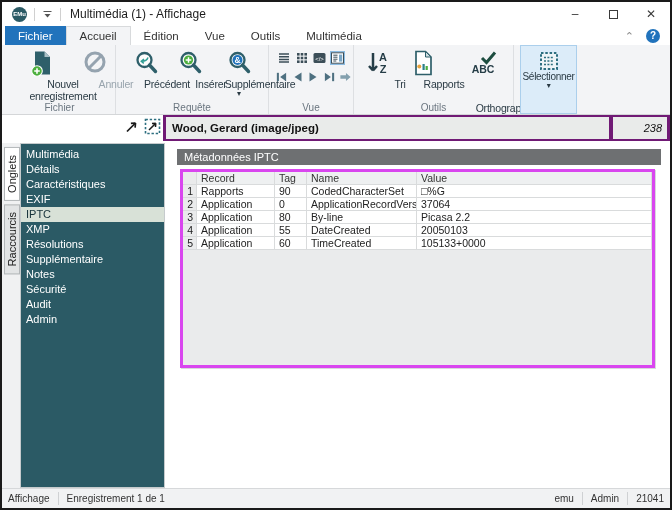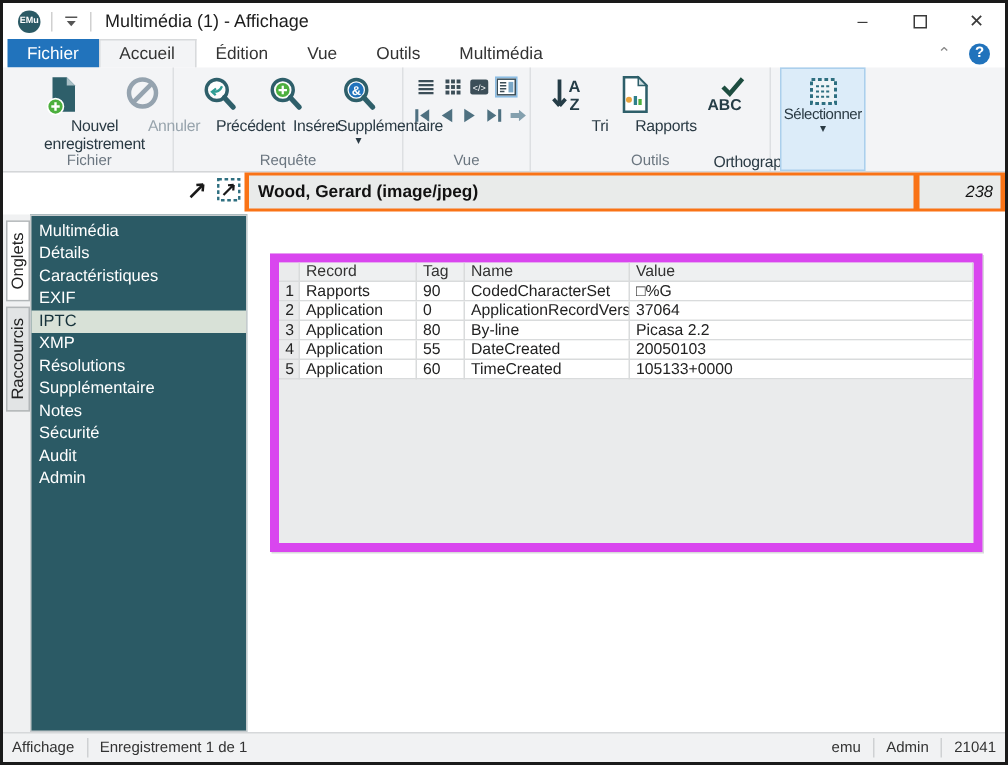--- a/index.html
+++ b/index.html
@@ -42,38 +42,38 @@
   .b-new { width:68px; } .b-cancel { width:38px; }
   .b-prev { width:52px; } .b-insert { width:36px; } .b-extra { width:62px; }
   .b-sort { width:34px; } .b-reports { width:54px; } .b-spell { width:66px;gap:24px; }
   .view-r1 { position:absolute; top:6px; left:7px; display:flex; gap:3px; }
   .view-r2 { position:absolute; top:25px; left:5px; display:flex; gap:1px; }
   .vic { width:15px; height:14px; display:flex; align-items:center; justify-content:center; border:1px solid transparent; }
   .vic.active { background:#d9ecfa; border:1px solid #8cbce2; }
   .select-block { position:absolute; left:518px; top:0; bottom:0; width:57px; background:#dcecf9; border:1px solid #abcfec; display:flex; flex-direction:column; align-items:center; padding-top:5px; font-size:10px; color:#2a3a44; letter-spacing:-0.3px; }
 
   
-  .record-band { position:absolute; top:113px; left:161px; right:0; height:26px; background:#f97316; }
+  .record-band { position:absolute; top:113px; left:161px; right:0; height:26px; background:#701a75; }
   .record-title { position:absolute; top:2px; left:3px; width:443px; height:22px; background:#e9ebea; font-weight:bold; font-size:11.5px; line-height:22px; padding-left:6px; color:#111; }
   .record-count { position:absolute; top:2px; right:3px; width:54px; height:22px; background:#e9ebea; font-size:11px; line-height:22px; text-align:right; padding-right:5px; color:#111;font-style:italic; }
   .cursor-tools { position:absolute; top:116px; left:122px; display:flex; gap:5px; align-items:center; }
 
   
   .side-tabstrip { position:absolute; left:0; top:141px; width:18px; bottom:20px; background:#f0f1f2; padding-top:4px; }
   .vtab { writing-mode:vertical-rl; transform:rotate(180deg); font-size:11px; color:#222; padding:7px 1px; border:1px solid #b2b6b8; margin:0 0 3px 2px; width:16px; text-align:center; }
   .vtab.active { background:#fff; }
   .vtab.inactive { background:#e2e4e5; }
   .sidebar { position:absolute; left:18px; top:141px; width:145px; bottom:20px; background:#2b5a65; border:1px solid #c6cbcd; padding-top:3px; }
   .sb-item { height:15px; line-height:15px; font-size:11px; color:#fff; padding-left:5px; white-space:nowrap; overflow:hidden; }
   .sb-item.selected { background:#d8e1d7; color:#17333b; }
 
   
   .main { position:absolute; left:163px; top:141px; right:0; bottom:20px; background:#fff; }
   .panel-header { position:absolute; left:12px; top:6px; right:9px; height:16px; background:#6e7072; color:#fff; font-size:11px; line-height:16px; padding-left:7px; }
-  .grid { position:absolute; left:15px; top:26px; width:475px; height:199px; background:#eaebec; border:6px solid #d946ef; box-shadow:1px 1px 0 #d8dadb; overflow:hidden; }
+  .grid { position:absolute; left:15px; top:26px; width:475px; height:199px; background:#eaebec; border:3px solid #d946ef; box-shadow:1px 1px 0 #d8dadb; overflow:hidden; }
   .trow { display:flex; height:13px; }
   .tc { font-size:10.5px; line-height:12px; padding:0 0 0 4px; border-right:1px solid #d9dbdc; border-bottom:1px solid #d9dbdc; color:#222; white-space:nowrap; overflow:hidden; background:#fff; }
   .thead .tc { background:#eef0f1; color:#333; }
   .c-num { width:14px; background:#eaebec !important; padding-left:2px; text-align:right; padding-right:3px; }
   .c-rec { width:78px; } .c-tag { width:32px; } .c-name { width:110px; } .c-val { flex:1; }
 
   
   .statusbar { position:absolute; left:0; right:0; bottom:0; height:20px; background:#f1f2f3; border-top:1px solid #d6d8da; display:flex; align-items:center; font-size:10px; color:#333; padding:0 6px; }
   .st-sep { width:1px; height:13px; background:#cfd1d3; margin:0 8px; }
   .st-spacer { flex:1; }
@@ -312,20 +312,21 @@
     <div class="sb-item">XMP</div>
     <div class="sb-item">Résolutions</div>
     <div class="sb-item">Supplémentaire</div>
     <div class="sb-item">Notes</div>
     <div class="sb-item">Sécurité</div>
     <div class="sb-item">Audit</div>
     <div class="sb-item">Admin</div>
   </div>
 
   <div class="main">
+    <div class="panel-header">Métadonnées IPTC</div>
     <div class="grid">
       <div class="trow thead">
         <div class="tc c-num"></div>
         <div class="tc c-rec">Record</div>
         <div class="tc c-tag">Tag</div>
         <div class="tc c-name">Name</div>
         <div class="tc c-val">Value</div>
       </div>
       <div class="trow">
         <div class="tc c-num">1</div>

